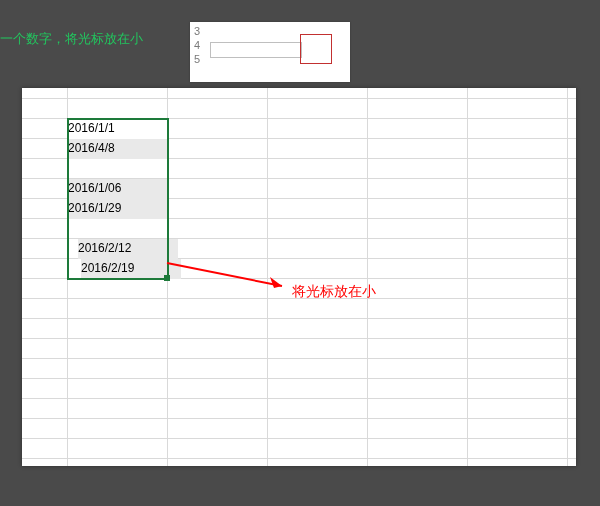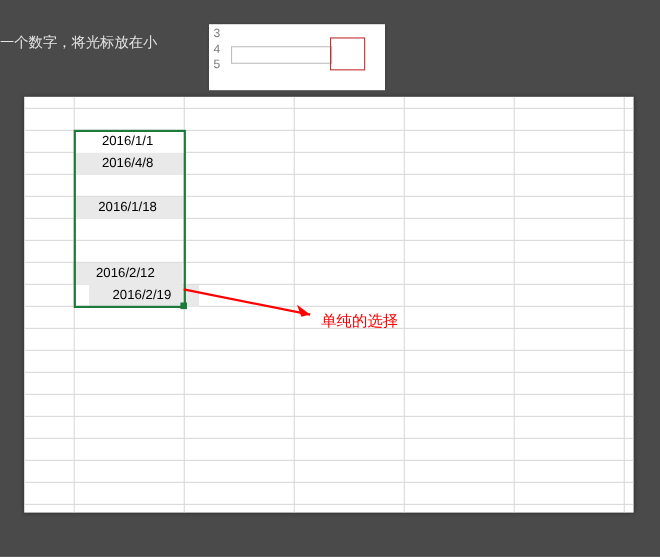--- a/index.html
+++ b/index.html
@@ -1,33 +1,33 @@
 <!DOCTYPE html>
 <html><head>
 <meta charset="utf-8">
 <style>
   html,body{margin:0;padding:0;width:600px;height:506px;overflow:hidden;font-family:"Microsoft YaHei",Arial,sans-serif;background:#4a4a4a;}
   .page{position:relative;width:600px;height:506px;background:#4a4a4a;}
   
-  .bgtxt{position:absolute;color:#e5e5e5;font-size:13px;white-space:nowrap;}
+  .bgtxt{position:absolute;color:#22c55e;font-size:13px;white-space:nowrap;}
   .bgtxt.a{left:0;top:30px;}
   .bgtxt.b{left:0;top:62px;}
   
   .mini{position:absolute;left:190px;top:22px;width:160px;height:60px;background:#fff;box-shadow:0 0 2px rgba(0,0,0,0.3);}
   .mini .nums{position:absolute;left:4px;top:2px;font-size:11px;color:#7a7a7a;line-height:14px;}
   .mini .box{position:absolute;left:110px;top:12px;width:30px;height:28px;border:1.5px solid #c23030;}
   .mini .bar{position:absolute;left:20px;top:20px;width:90px;height:14px;border:1px solid #bfbfbf;}
   
   .sheet{position:absolute;left:22px;top:88px;width:554px;height:378px;background:#fff;box-shadow:0 0 4px rgba(0,0,0,0.4);overflow:hidden;}
   
   .grid{position:absolute;left:0;top:0;width:100%;height:100%;}
   .grid .h{position:absolute;left:0;right:0;height:1px;background:#d9d9d9;}
   .grid .v{position:absolute;top:0;bottom:0;width:1px;background:#d9d9d9;}
   
-  .cell{position:absolute;width:100px;height:20px;font-size:12px;color:#000;text-align:center;padding:2px 4px 0 0;box-sizing:border-box;background:#e9e9e9;}
+  .cell{position:absolute;width:100px;height:20px;font-size:12px;color:#000;text-align:left;padding:2px 4px 0 0;box-sizing:border-box;background:#e9e9e9;}
   .cell.top{background:#fff;}
   
   .sel{position:absolute;left:45px;top:30px;width:102px;height:162px;border:2px solid #1d7a3a;pointer-events:none;box-sizing:border-box;}
   .sel .handle{position:absolute;right:-3px;bottom:-3px;width:6px;height:6px;background:#1d7a3a;}
   
   .annot{position:absolute;left:270px;top:195px;color:#ff0000;font-size:14px;}
   .arrow{position:absolute;left:140px;top:170px;width:140px;height:40px;pointer-events:none;}
 </style>
 </head>
 <body>
@@ -71,30 +71,31 @@
       <div class="v" style="left:45px"></div>
         <div class="v" style="left:145px"></div>
         <div class="v" style="left:245px"></div>
       <div class="v" style="left:345px"></div>
         <div class="v" style="left:445px"></div>
         <div class="v" style="left:545px"></div>
     </div>
 
     <div class="cell top" style="left:46px;top:31px">2016/1/1</div>
     <div class="cell" style="left:46px;top:51px">2016/4/8</div>
-    <div class="cell" style="left:46px;top:91px">2016/1/18</div>
-    <div class="cell" style="left:44px;top:151px">2016/2/12</div>
+    <div class="cell" style="left:46px;top:91px">2016/1/06</div>
+    <div class="cell" style="left:46px;top:111px">2016/1/29</div>
+    <div class="cell" style="left:56px;top:151px">2016/2/12</div>
     <div class="cell" style="left:59px;top:171px">2016/2/19</div>
 
     <div class="sel">
       <div class="handle"></div>
     </div>
 
     <svg class="arrow" viewBox="0 0 140 40">
       <line x1="5" y1="5" x2="120" y2="28" stroke="#ff0000" stroke-width="2"></line>
       <polygon points="120,28 108,19 112,30" fill="#ff0000"></polygon>
     </svg>
 
-    <div class="annot">单纯的选择</div>
+    <div class="annot">将光标放在小</div>
 
   </div>
 
 </div>
 
 </body></html>

